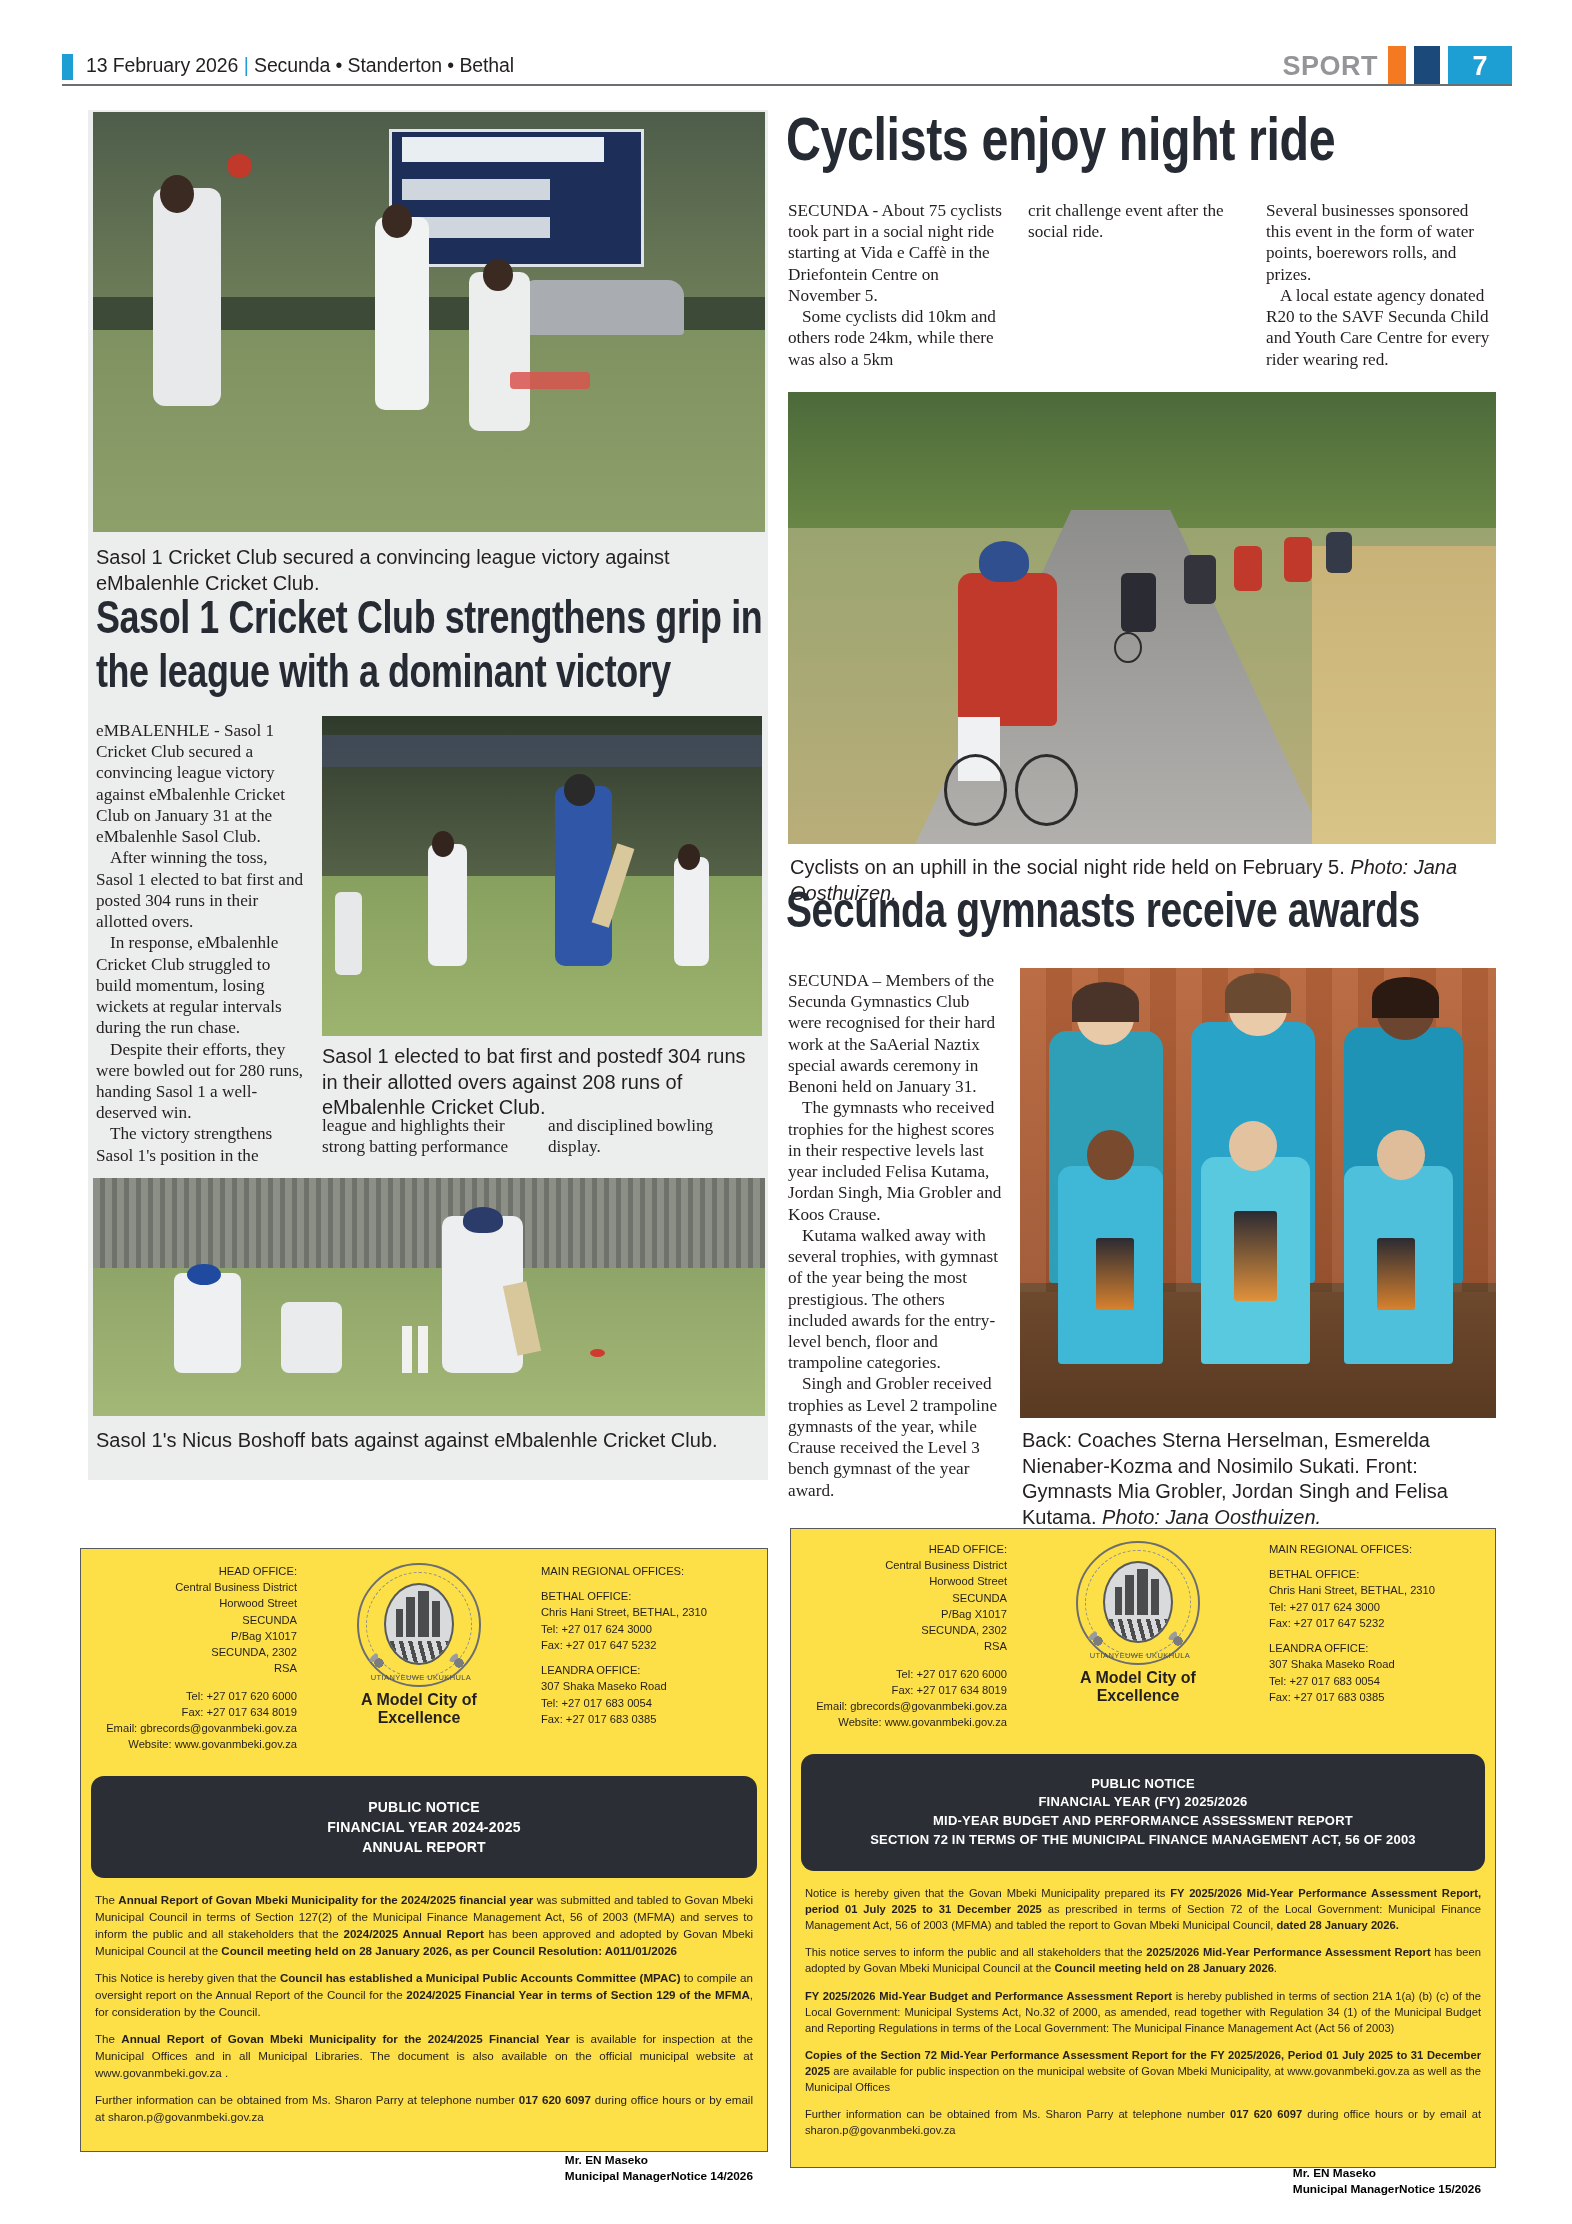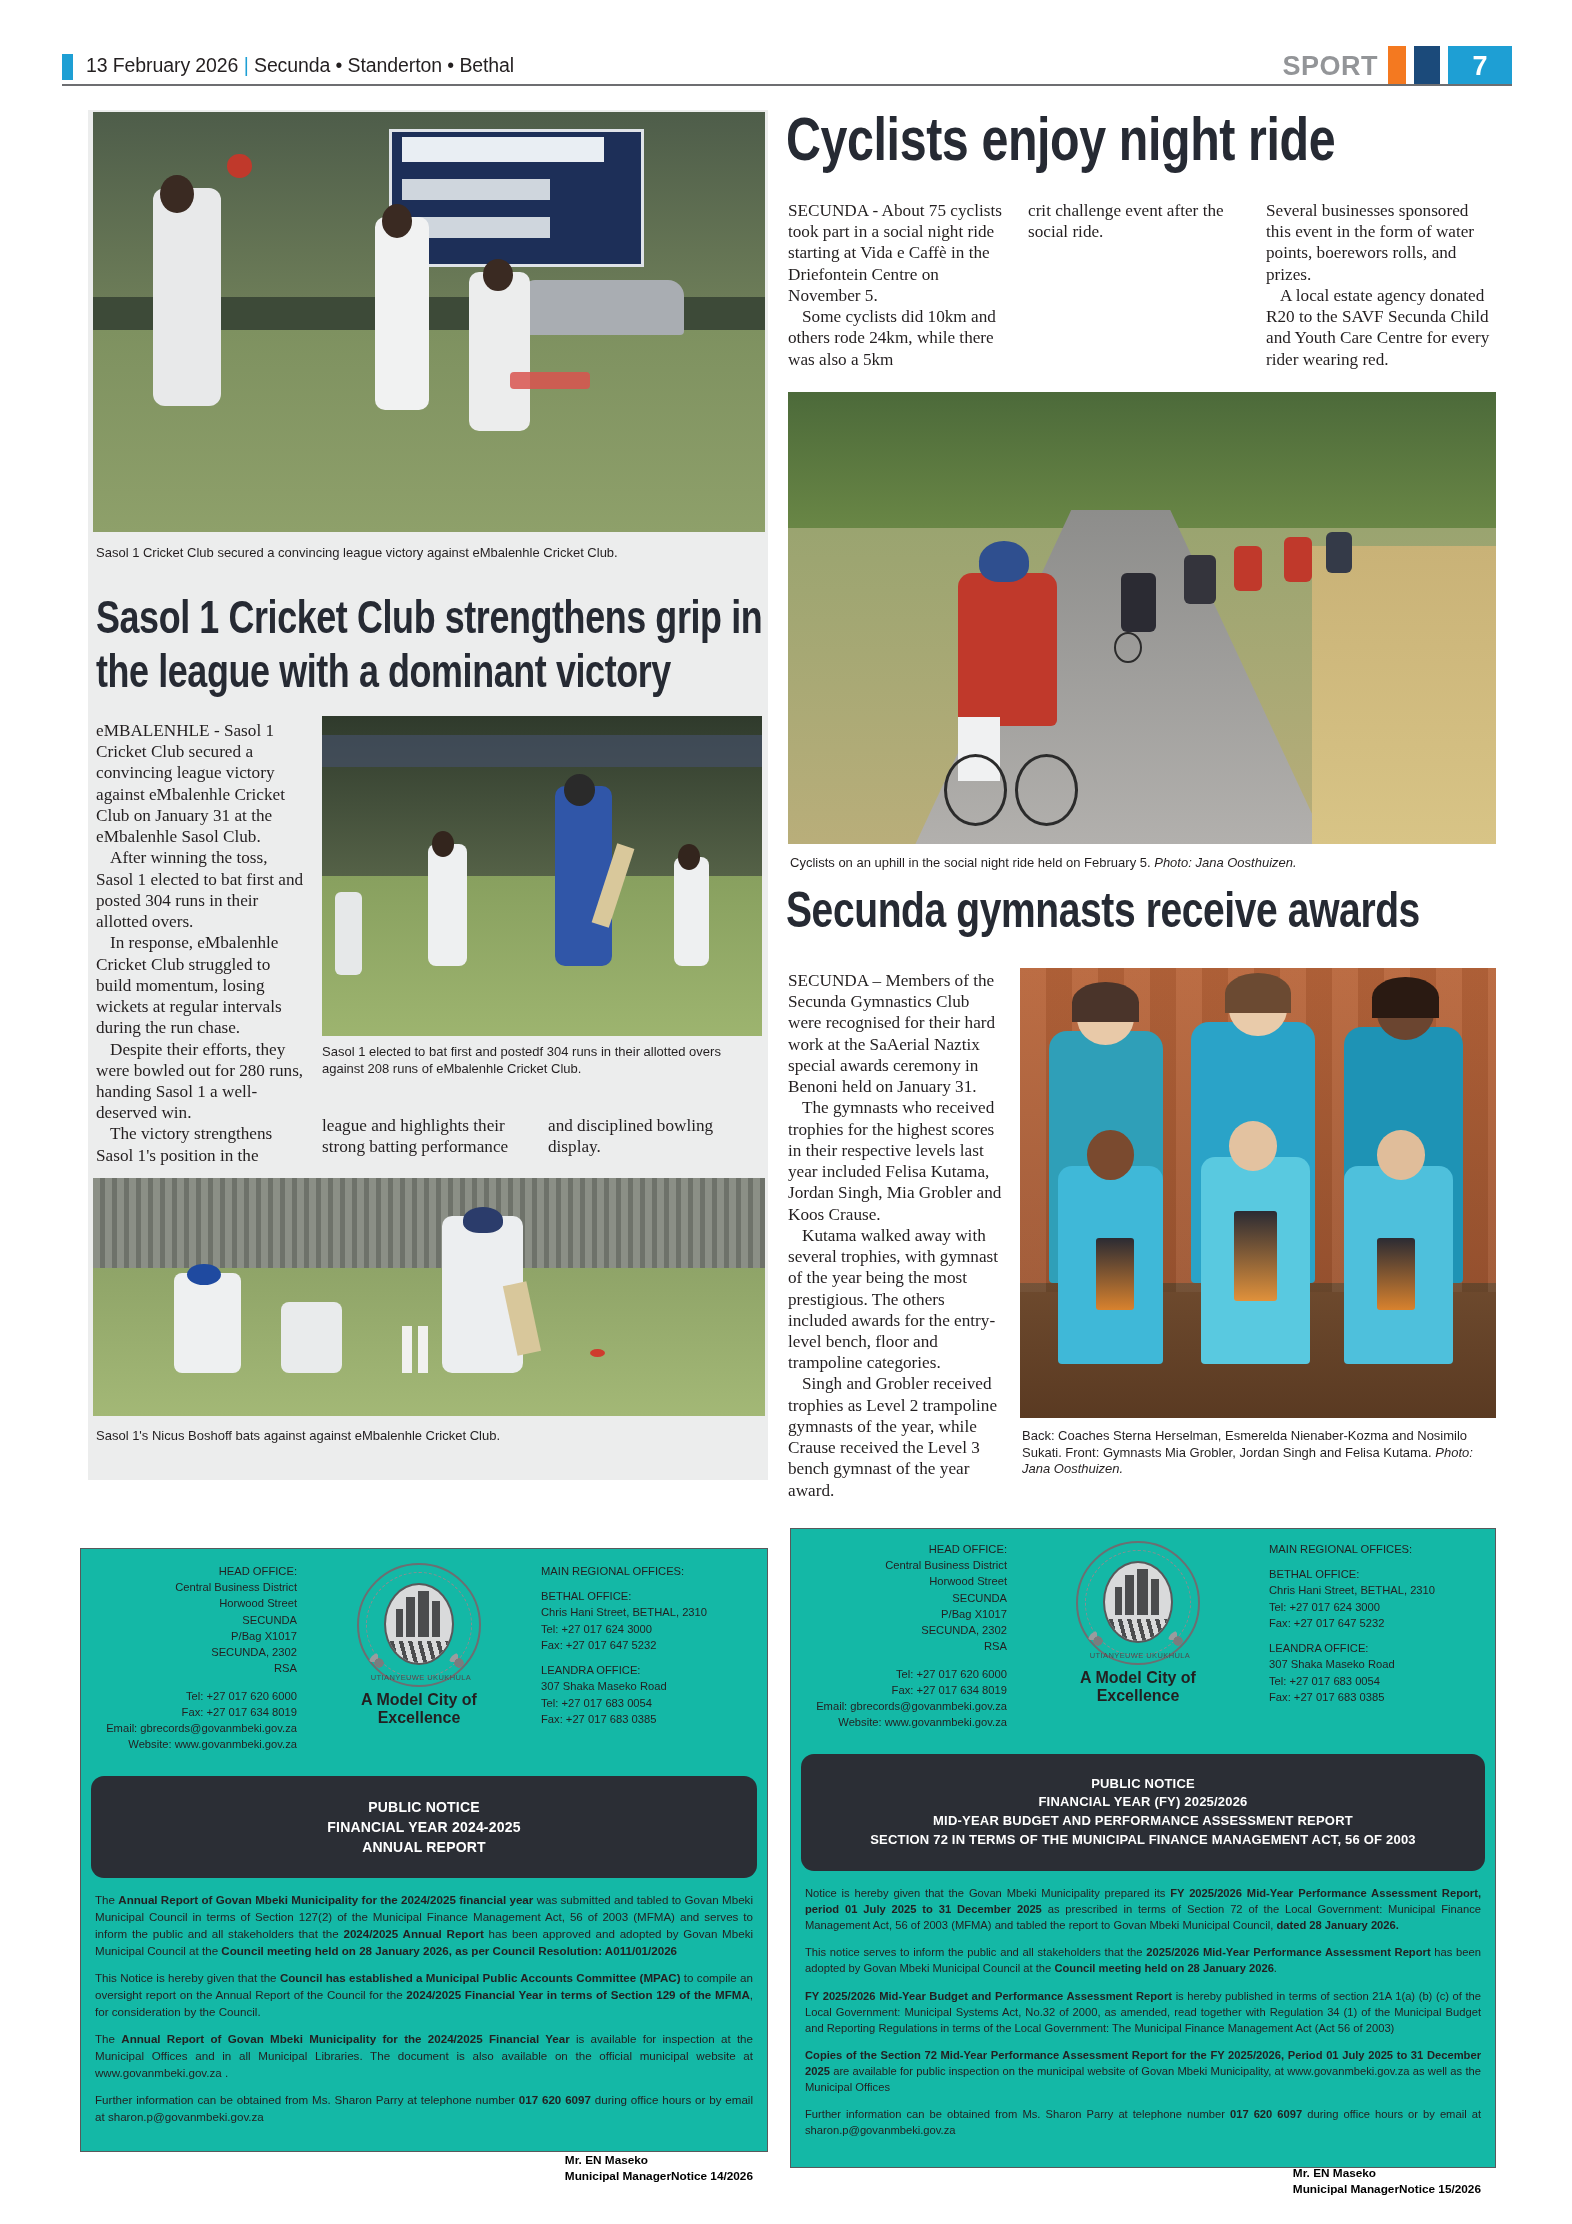--- a/index.html
+++ b/index.html
@@ -42,21 +42,21 @@
     width: 64px; background: #1e9fd4; color: #fff;
     font-size: 27px; font-weight: bold; text-align: center; line-height: 40px;
     margin-left: 8px;
   }
 
   
   .photo { position: absolute; overflow: hidden; background: #b9c2ad; }
 
   .caption {
     position: absolute;
-    font-size: 13px; color: #231f20; line-height: 1.28;
+    font-size: 20px; color: #231f20; line-height: 1.28;
     font-family: "Liberation Sans", sans-serif;
   }
   .caption i { font-style: italic; }
 
   
   .headline {
     position: absolute;
     font-family: "Liberation Sans", sans-serif;
     font-weight: bold;
     color: #262a33;
@@ -77,21 +77,21 @@
     text-align: left;
   }
   .body-col p { margin: 0; }
   .body-col p + p { text-indent: 14px; }
 
   
   .panel-grey { position: absolute; background: #eceded; }
 
   
   .notice {
-    position: absolute; background: #14b8a6; border: 1.5px solid #58595b;
+    position: absolute; background: #fde047; border: 1.5px solid #58595b;
   }
   .notice-contact {
     position: relative; padding: 14px 16px 6px 16px;
     display: flex; align-items: flex-start; justify-content: space-between;
   }
   .nc-left {
     text-align: right; font-size: 11.2px; line-height: 1.45; color: #231f20;
     width: 200px;
   }
   .nc-right {

